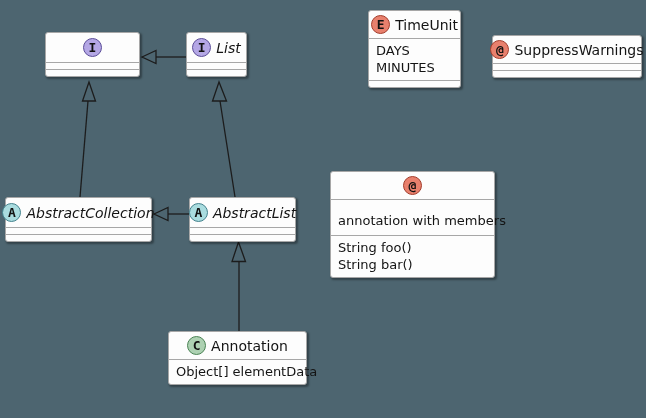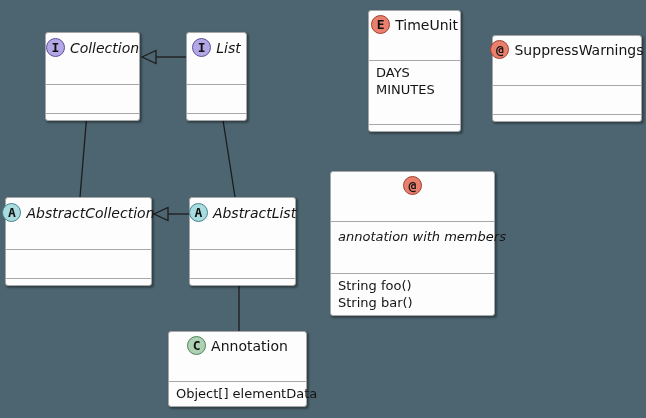--- a/index.html
+++ b/index.html
@@ -41,36 +41,36 @@
     justify-content: center;
     font-family: "DejaVu Sans Mono", monospace;
     font-weight: bold;
     font-size: 13px;
     line-height: 1;
     color: #111;
     flex: 0 0 auto;
   }
   .title { font-size: 14px; white-space: nowrap; text-align: right; }
   .title.italic { font-style: italic; }
-  .sect { border-top: 1px solid #a7a7a7; margin-top: 22px; }
+  .sect { border-top: 1px solid #a7a7a7; }
   .sect.empty { height: 7px; }
   .member {
     font-size: 13px;
     padding: 1px 7px;
     white-space: nowrap;
   }
   .sect.padded { padding: 3px 0 4px 0; }
   
   #box-collection         { left: 45px;  top: 32px;  width: 95px; }
   #box-list               { left: 186px; top: 32px;  width: 61px; }
   #box-timeunit           { left: 368px; top: 10px;  width: 93px; }
   #box-suppresswarnings   { left: 492px; top: 35px;  width: 150px; }
   #box-annotation         { left: 330px; top: 171px; width: 165px; }
   #box-annotation .uml-header { padding: 4px 5px; }
-  #box-annotation .doc    { padding: 6px 0 6px 0; font-style: italic; }
+  #box-annotation .doc    { padding: 12px 0 6px 0; }
   #box-abstractcollection { left: 5px;   top: 197px; width: 147px; }
   #box-abstractlist       { left: 189px; top: 197px; width: 107px; }
   #box-arraylist          { left: 168px; top: 331px; width: 139px; }
   #box-timeunit .uml-header,
   #box-suppresswarnings .uml-header,
   #box-arraylist .uml-header { padding: 4px 5px; }
 </style>
 </head>
 <body>
 
@@ -100,21 +100,20 @@
 
     <g>
       <line x1="239" y1="331" x2="239" y2="262" stroke="#1c1c1c" stroke-width="1.3"></line>
       <polygon points="238.5,242 232,261.5 245.5,261.5" stroke="#1c1c1c" stroke-width="1.3" style="fill: rgb(77, 101, 112);"></polygon>
     </g>
   </svg>
 
   <div class="uml-box" id="box-collection">
     <div class="uml-header">
       <span class="spot" style="background-color: rgb(180, 167, 229); border-color: rgb(92, 78, 153);">I</span>
-      <span class="title italic">Collection</span>
     </div>
     <div class="sect empty"></div>
     <div class="sect empty"></div>
   </div>
 
   <div class="uml-box" id="box-list">
     <div class="uml-header">
       <span class="spot" style="background-color: rgb(180, 167, 229); border-color: rgb(92, 78, 153);">I</span>
       <span class="title italic">List</span>
     </div>

